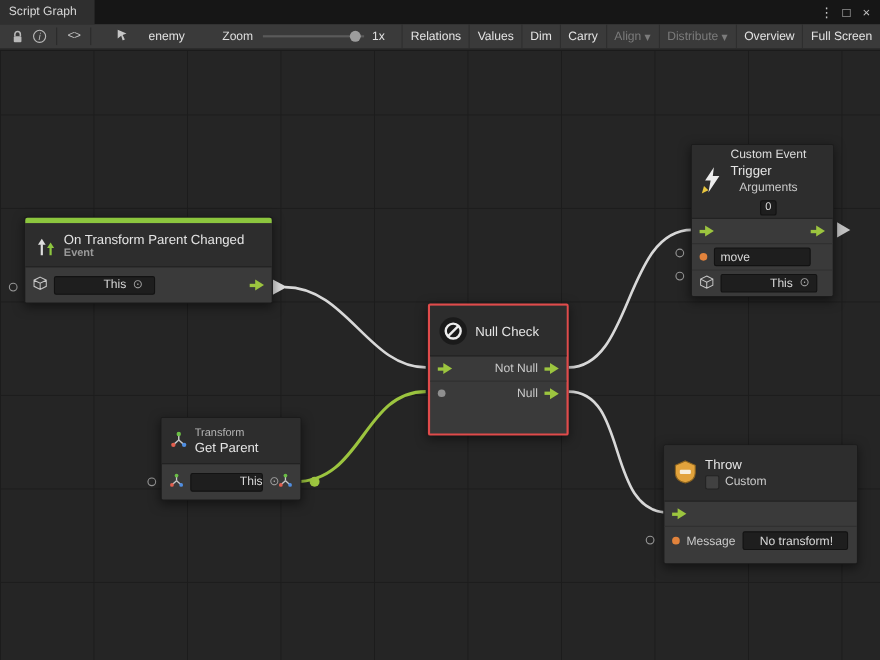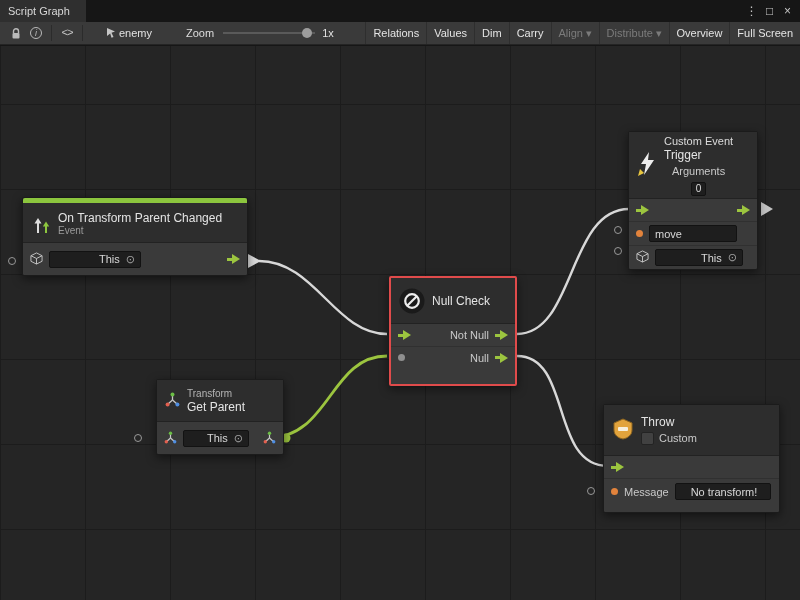--- a/index.html
+++ b/index.html
@@ -15,21 +15,21 @@
   .winbtn { color:#c4c4c4; font-size:12px; width:15px; text-align:center; cursor:default; }
 
   
   .toolbar { height:23px; background:#3a3a3a; border-bottom:1px solid #242424;
              display:flex; align-items:center; padding-left:6px; font-size:11px; color:#e2e2e2; }
   .ticon { display:flex; align-items:center; justify-content:center; width:20px; height:100%; }
   .sep { width:1px; height:16px; background:#2b2b2b; margin:0 5px; }
   .codeglyph { font-family:"Liberation Mono", monospace; font-size:11px; color:#c6c6c6; letter-spacing:-1px; }
   .infocirc { width:12px; height:12px; border:1px solid #b9b9b9; border-radius:50%;
               color:#b9b9b9; font-size:9px; font-style:italic; display:flex; align-items:center; justify-content:center; }
-  .graphref { display:flex; align-items:center; gap:2px; margin-left:18px; }
+  .graphref { display:flex; align-items:center; gap:18px; margin-left:18px; }
   .zoomlbl { margin-left:34px; color:#dedede; }
   .slider { width:92px; height:12px; position:relative; margin:0 7px 0 9px; }
   .slider .track { position:absolute; left:0; right:0; top:5px; height:2px; background:#5a5a5a; }
   .slider .knob { position:absolute; left:79px; top:1px; width:10px; height:10px; border-radius:50%; background:#9d9d9d; }
   .tb-group { display:flex; margin-left:auto; height:100%; }
   .tb-btn { display:flex; align-items:center; gap:3px; padding:0 7px; border-left:1px solid #2e2e2e;
             color:#e4e4e4; white-space:nowrap; }
   .tb-btn.disabled { color:#7b7b7b; }
 
   
@@ -39,31 +39,31 @@
                               linear-gradient(90deg, #1c1c1c 1px, transparent 1px);
             background-size:85px 85px; background-position:0px 58px; }
   .wires { position:absolute; left:0; top:0; width:800px; height:554px; }
 
   
   .node { position:absolute; background:#3a3a3a; border:1px solid #1b1b1b; border-radius:2px;
           box-shadow:0 3px 10px rgba(0,0,0,.5); font-size:11px; color:#d6d6d6; }
   .nhead { background:#2d2d2d; display:flex; align-items:center; gap:7px; padding:5px 8px;
            border-bottom:1px solid #222; }
   .ntitle { font-size:12px; color:#e4e4e4; line-height:14px; }
-  .nsub { font-size:10px; color:#9a9a9a; line-height:12px; }
+  .nsub { font-size:10px; color:#9a9a9a; line-height:12px;font-weight:bold; }
   .ncat { font-size:10px; color:#b4b4b4; line-height:12px; }
   .nrow { display:flex; align-items:center; gap:6px; padding:3px 7px; min-height:22px; position:relative; }
   .nrow + .nrow { border-top:1px solid #303030; }
   .lbl { color:#c9c9c9; }
 
   .greenbar { height:5px; background:#8cc63e; border-radius:2px 2px 0 0; }
 
   .field { background:#1e1e1e; border:1px solid #121212; border-radius:2px; height:17px;
            display:flex; align-items:center; padding:0 5px; font-size:11px; color:#d8d8d8; }
-  .dropdown { justify-content:flex-end;padding-left:44px; }
+  .dropdown { justify-content:flex-start;padding-left:44px; }
   .target { color:#a2a2a2; font-size:11px; line-height:11px; margin-left:6px; }
 
   .farrow { position:relative; width:13px; height:10px; flex:0 0 auto; }
   .farrow::before { content:""; position:absolute; left:0; top:3.5px; width:6px; height:3px; background:#9cc53f; }
   .farrow::after  { content:""; position:absolute; left:5px; top:0; width:0; height:0;
                     border-left:8px solid #9cc53f; border-top:5px solid transparent; border-bottom:5px solid transparent; }
   .vdot { width:7px; height:7px; border-radius:50%; background:#8f8f8f; flex:0 0 auto; }
   .vdot.orange { background:#e2833c; }
 
   .port { position:absolute; width:8px; height:8px; border:1px solid #989898; border-radius:50%; }
@@ -196,21 +196,21 @@
         </span>
         <div class="field dropdown" style="width:92px;">
           <span>This</span>
           <span class="target">⊙</span>
         </div>
         <span class="spacer"></span>
         <span class="farrow"></span>
       </div>
     </div>
 
-    <div class="node nullcheck" style="left:389px; top:230px; width:128px; padding-bottom:16px;">
+    <div class="node nullcheck" style="left:389px; top:230px; width:128px; padding-bottom:26px;">
       <div class="nhead" style="height:46px;">
         <span class="nullicon-bg">
           <svg width="26" height="26">
             <circle cx="13" cy="13" r="12.5" fill="#1a1a1a"></circle>
             <circle cx="13" cy="13" r="6.8" stroke="#ececec" stroke-width="2.2" fill="none"></circle>
             <line x1="8.2" y1="17.8" x2="17.8" y2="8.2" stroke="#ececec" stroke-width="2.2"></line>
           </svg>
         </span>
         <div class="ntitle">Null Check</div>
       </div>
@@ -219,21 +219,21 @@
         <span class="lbl" style="margin-left:auto;">Not Null</span>
         <span class="farrow"></span>
       </div>
       <div class="nrow">
         <span class="vdot"></span>
         <span class="lbl" style="margin-left:auto;">Null</span>
         <span class="farrow"></span>
       </div>
     </div>
 
-    <div class="node" style="left:156px; top:333px; width:128px;">
+    <div class="node" style="left:146px; top:333px; width:128px;">
       <div class="nhead" style="height:42px;">
         <span>
           <svg width="15" height="15">
               <g stroke="#c8c8c8" stroke-width="1.3">
                 <line x1="7.5" y1="8" x2="7.5" y2="3"></line>
                 <line x1="7.5" y1="8" x2="3" y2="12"></line>
                 <line x1="7.5" y1="8" x2="12" y2="12"></line>
               </g>
               <circle cx="7.5" cy="2.6" r="2" fill="#6bbe45"></circle>
               <circle cx="2.6" cy="12.4" r="2" fill="#e25f4f"></circle>

